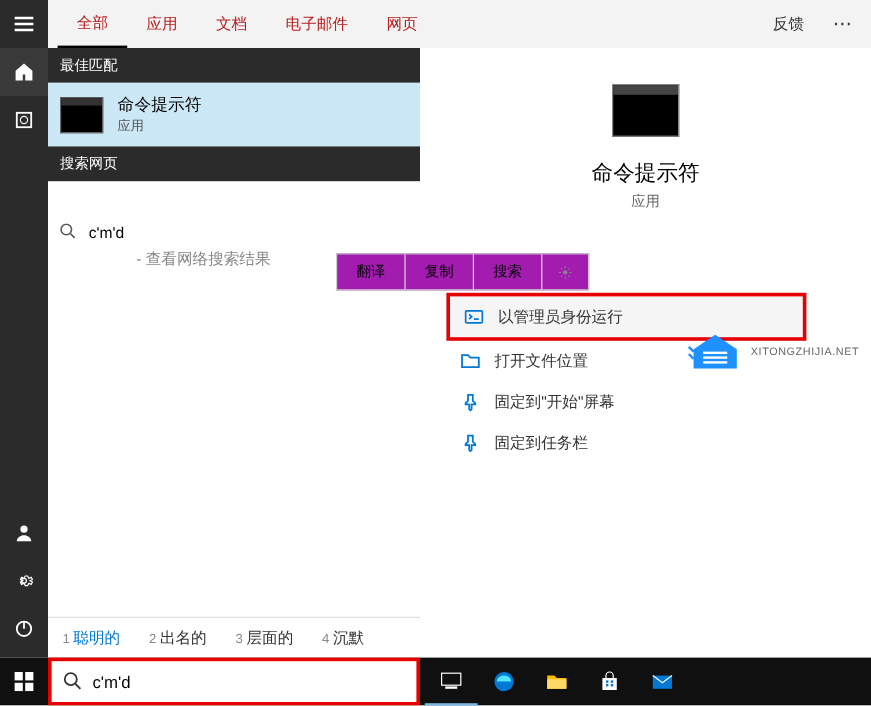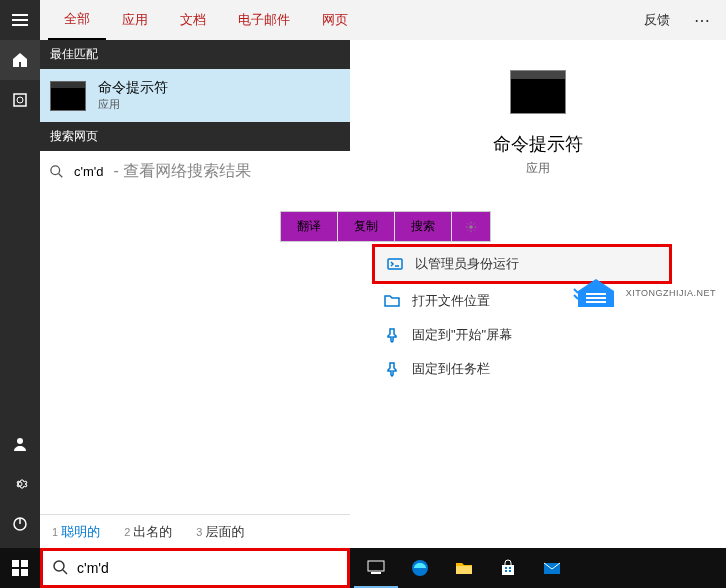--- a/index.html
+++ b/index.html
@@ -22,21 +22,21 @@
     .left-panel { position: absolute; left: 40px; top: 40px; width: 310px; bottom: 40px; background: #fff; }
     .section-header { background: #2b2b2b; color: #fff; font-size: 12px; padding: 6px 10px; }
     .best-match { background: #cce8f7; padding: 10px; display: flex; align-items: center; gap: 12px; cursor: pointer; }
     .cmd-icon { width: 36px; height: 30px; background: #000; border: 1px solid #666; position: relative; }
     .cmd-icon::before { content: ''; position: absolute; top: 0; left: 0; right: 0; height: 6px; background: #333; }
     .best-match-text .title { font-size: 14px; color: #000; }
     .best-match-text .subtitle { font-size: 11px; color: #555; }
     .web-search { padding: 10px; display: flex; align-items: center; gap: 10px; cursor: pointer; }
     .web-search svg { width: 14px; height: 14px; }
     .web-search .query { font-size: 13px; }
-    .web-search .hint { font-size: 16px; color: #888; }
+    .web-search .hint { font-size: 13px; color: #888; margin-top: 46px; }
     
     .suggestions { position: absolute; left: 40px; bottom: 40px; width: 310px; height: 34px; background: #fff; border-top: 1px solid #ddd; display: flex; align-items: center; overflow: hidden; }
     .sugg { padding: 8px 12px; font-size: 13px; color: #333; cursor: pointer; white-space: nowrap; }
     .sugg.active { color: #0078d4; }
     .sugg .num { color: #888; font-size: 11px; margin-right: 3px; }
     
     .right-panel { position: absolute; left: 350px; top: 40px; right: 0; bottom: 40px; background: #fff; display: flex; flex-direction: column; align-items: center; padding-top: 30px; }
     .preview-icon { width: 56px; height: 44px; background: #000; border: 1px solid #888; position: relative; }
     .preview-icon::before { content: ''; position: absolute; top: 0; left: 0; right: 0; height: 8px; background: #444; }
     .preview-title { font-size: 18px; color: #000; margin-top: 18px; }
@@ -140,20 +140,21 @@
       </svg>
     <span class="query">c'm'd</span>
     <span class="hint"> - 查看网络搜索结果</span>
   </div>
 </div>
 
 <div class="suggestions">
   <div class="sugg active"><span class="num">1</span><span>聪明的</span></div>
   <div class="sugg"><span class="num">2</span><span>出名的</span></div>
   <div class="sugg"><span class="num">3</span><span>层面的</span></div>
+  <div class="sugg"><span class="num">4</span><span>沉默</span></div>
 </div>
 
 <div class="right-panel">
   <div class="preview-icon"></div>
   <div class="preview-title">命令提示符</div>
   <div class="preview-subtitle">应用</div>
 </div>
 
 <div class="context-bar">
   <div class="ctx-btn">翻译</div>

